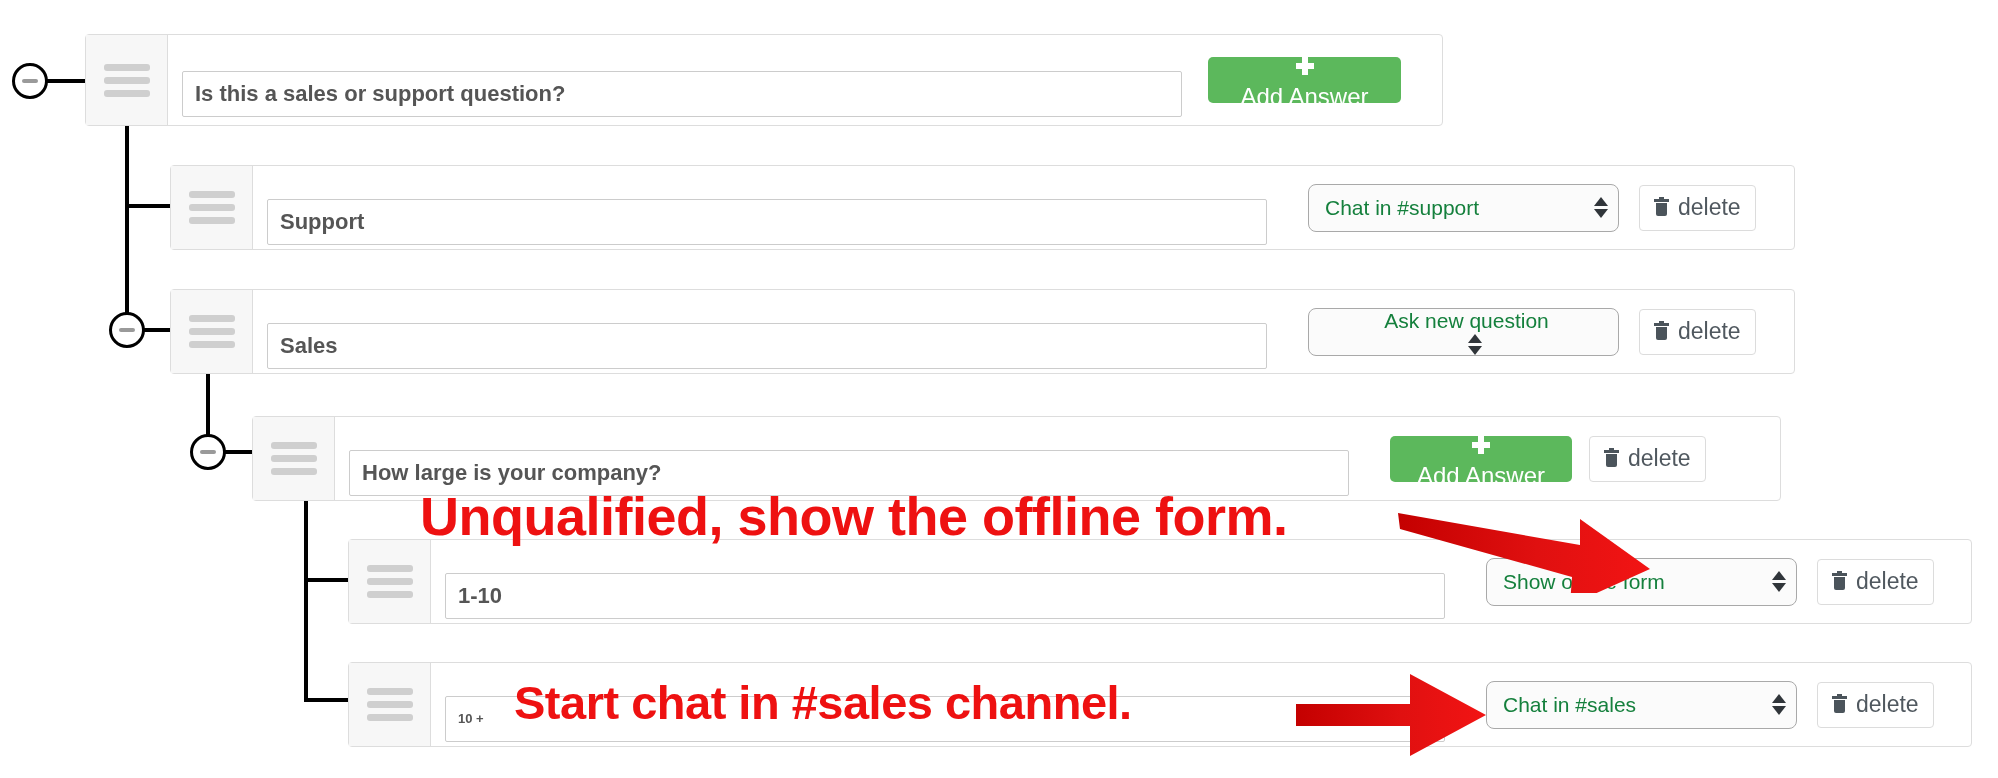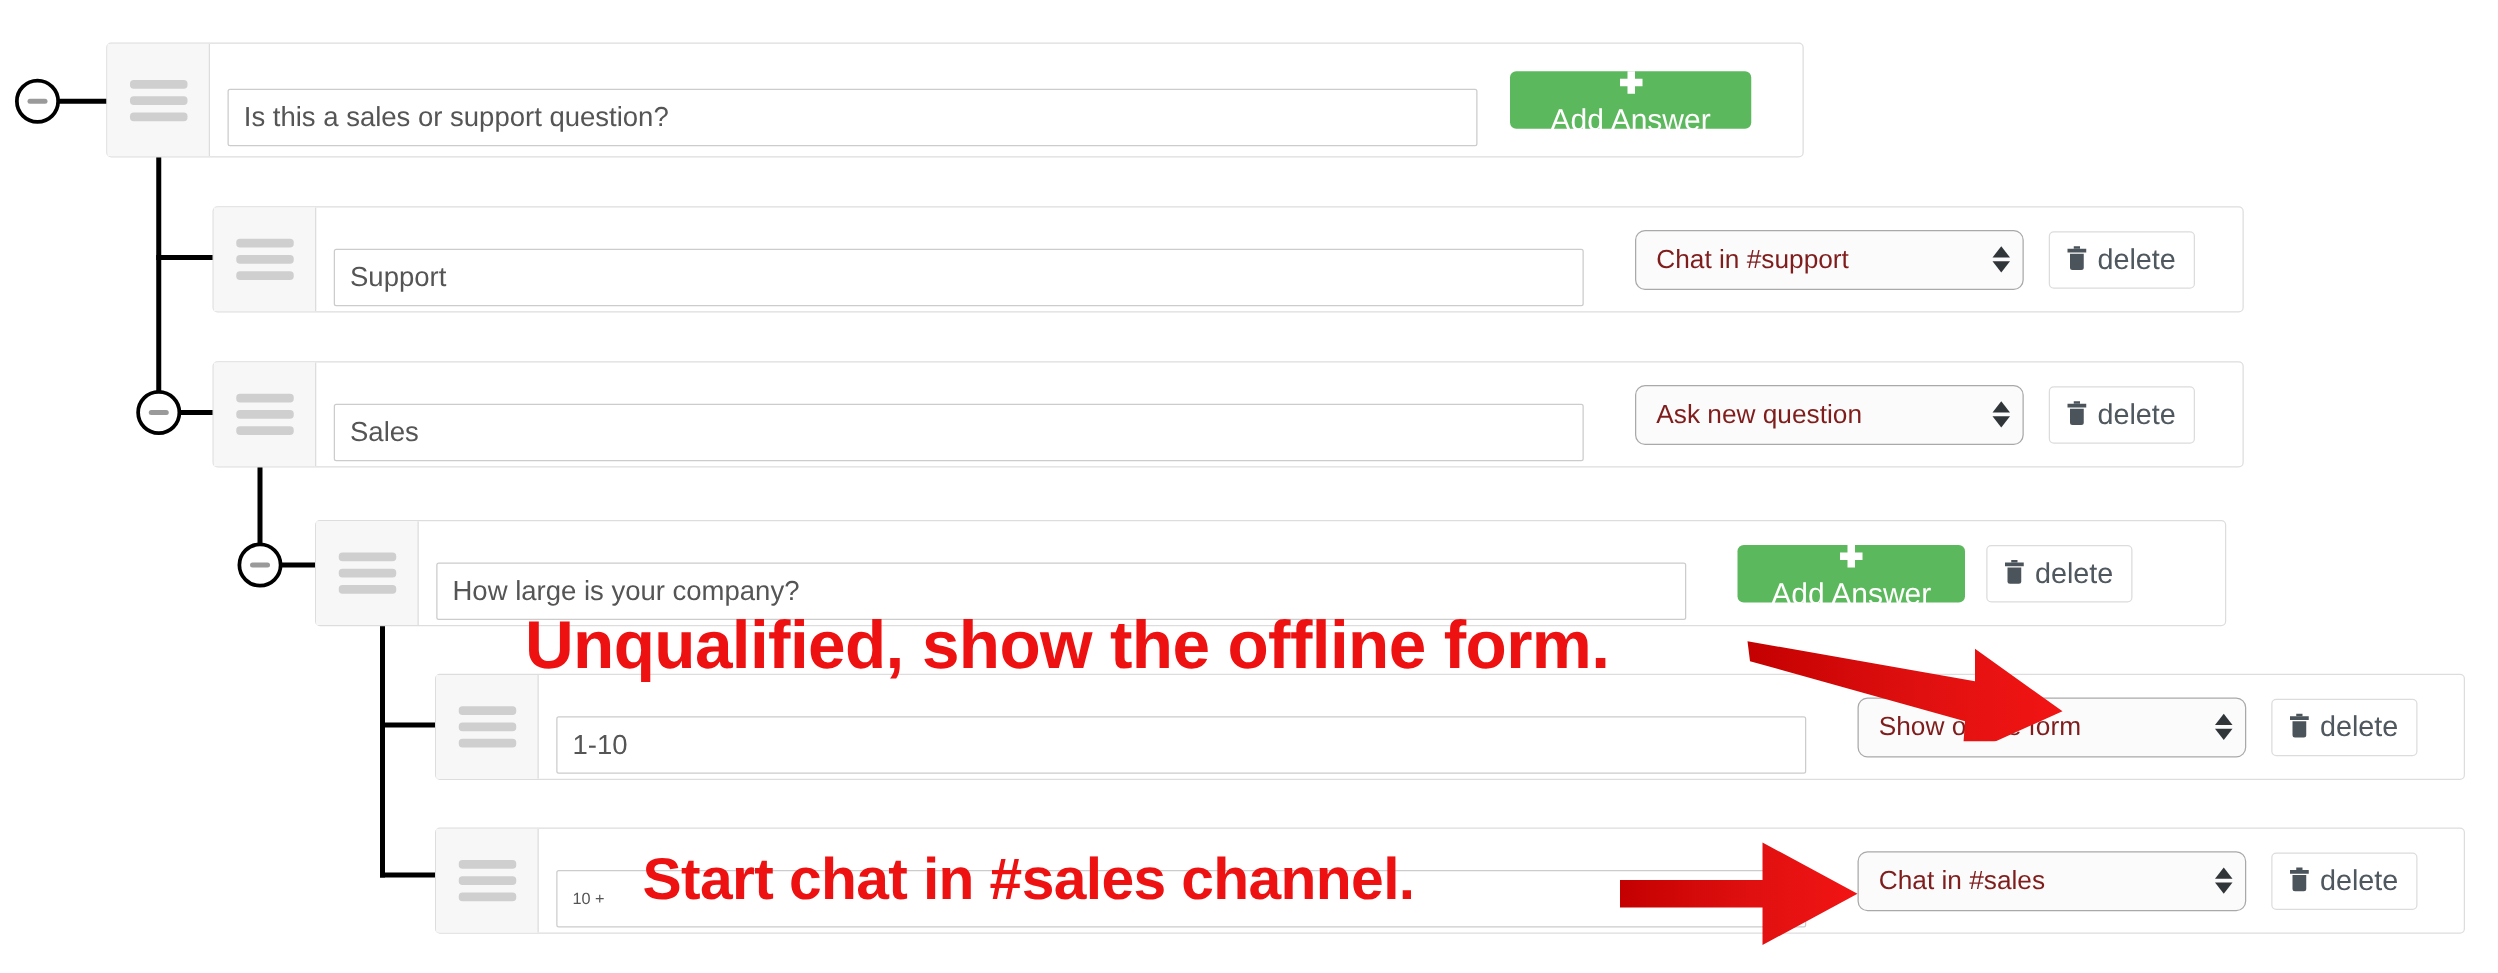--- a/index.html
+++ b/index.html
@@ -67,39 +67,39 @@
   .txtinput {
     box-sizing: border-box;
     height: 46px;
     background: #ffffff;
     border: 1px solid #cccccc;
     border-radius: 2px;
     display: flex;
     align-items: center;
     padding: 10px 12px;
     color: #555555;
-    font-weight: normal;
+    font-weight: bold;
     font-size: 22px;
     font-family: "Liberation Sans", sans-serif;
     white-space: nowrap;
     overflow: hidden;
     margin-top: 28px;
   }
 
   .select {
     box-sizing: border-box;
     height: 48px;
     border: 1px solid #a9a9a9;
     border-radius: 8px;
     background: #fbfbfb;
     display: flex;
     align-items: center;
     justify-content: space-between;
     padding: 0 10px 0 16px;
-    color: #7f1d1d;
+    color: #15803d;
     font-size: 21px;
     white-space: nowrap;
     cursor: pointer;
   }
   .select .stepper {
     display: flex;
     flex-direction: column;
     align-items: center;
     justify-content: center;
     margin-left: 16px;
@@ -294,21 +294,21 @@
   <div class="node" style="left:170px; top:289px; width:1625px; height:85px;">
     <div class="handle">
       <div class="bars">
           <i></i>
           <i></i>
           <i></i>
         </div>
     </div>
     <div class="body">
       <div class="txtinput" style="width:1000px; margin-right:41px;">Sales</div>
-      <div class="select" style="width:311px; margin-right:20px;">
+      <div class="select" style="width:311px; margin-right:20px;flex-direction:column;">
         <span>Ask new question</span>
         <span class="stepper">
           <span class="up"></span>
             <span class="dn"></span>
         </span>
       </div>
       <div class="btn-delete">
         <span class="trash">
           <span class="lid"></span>
             <span class="can"></span>

